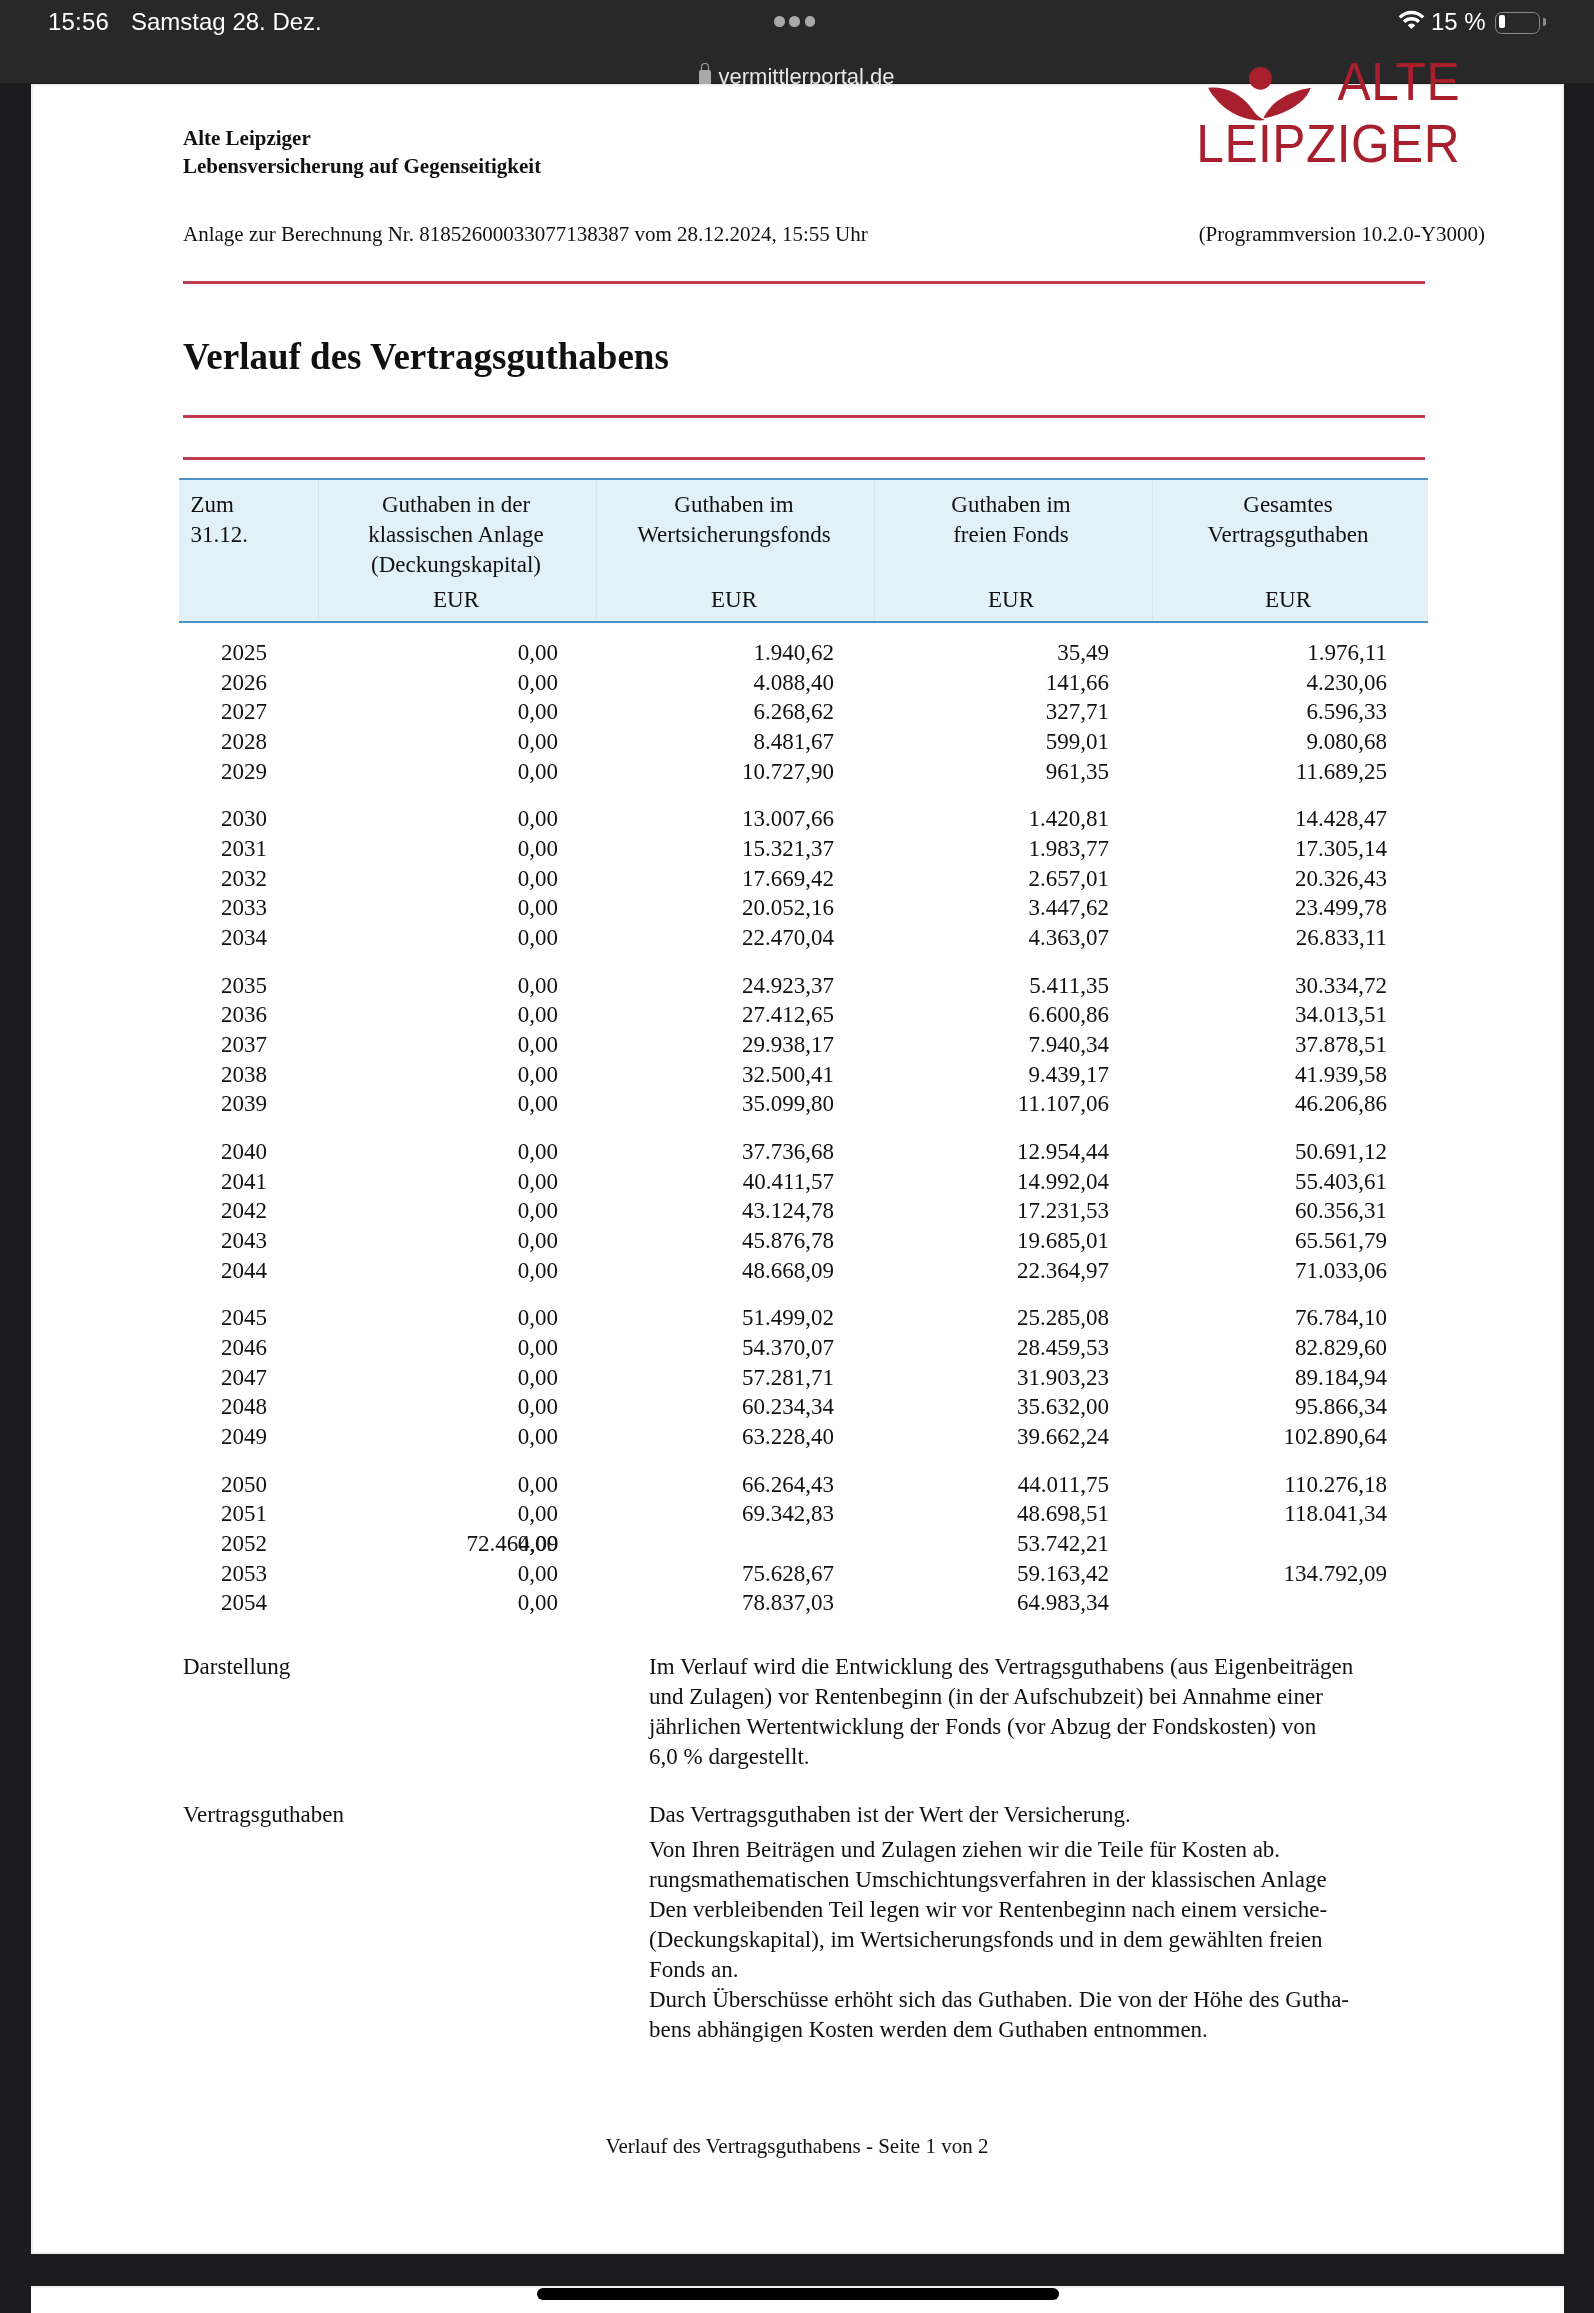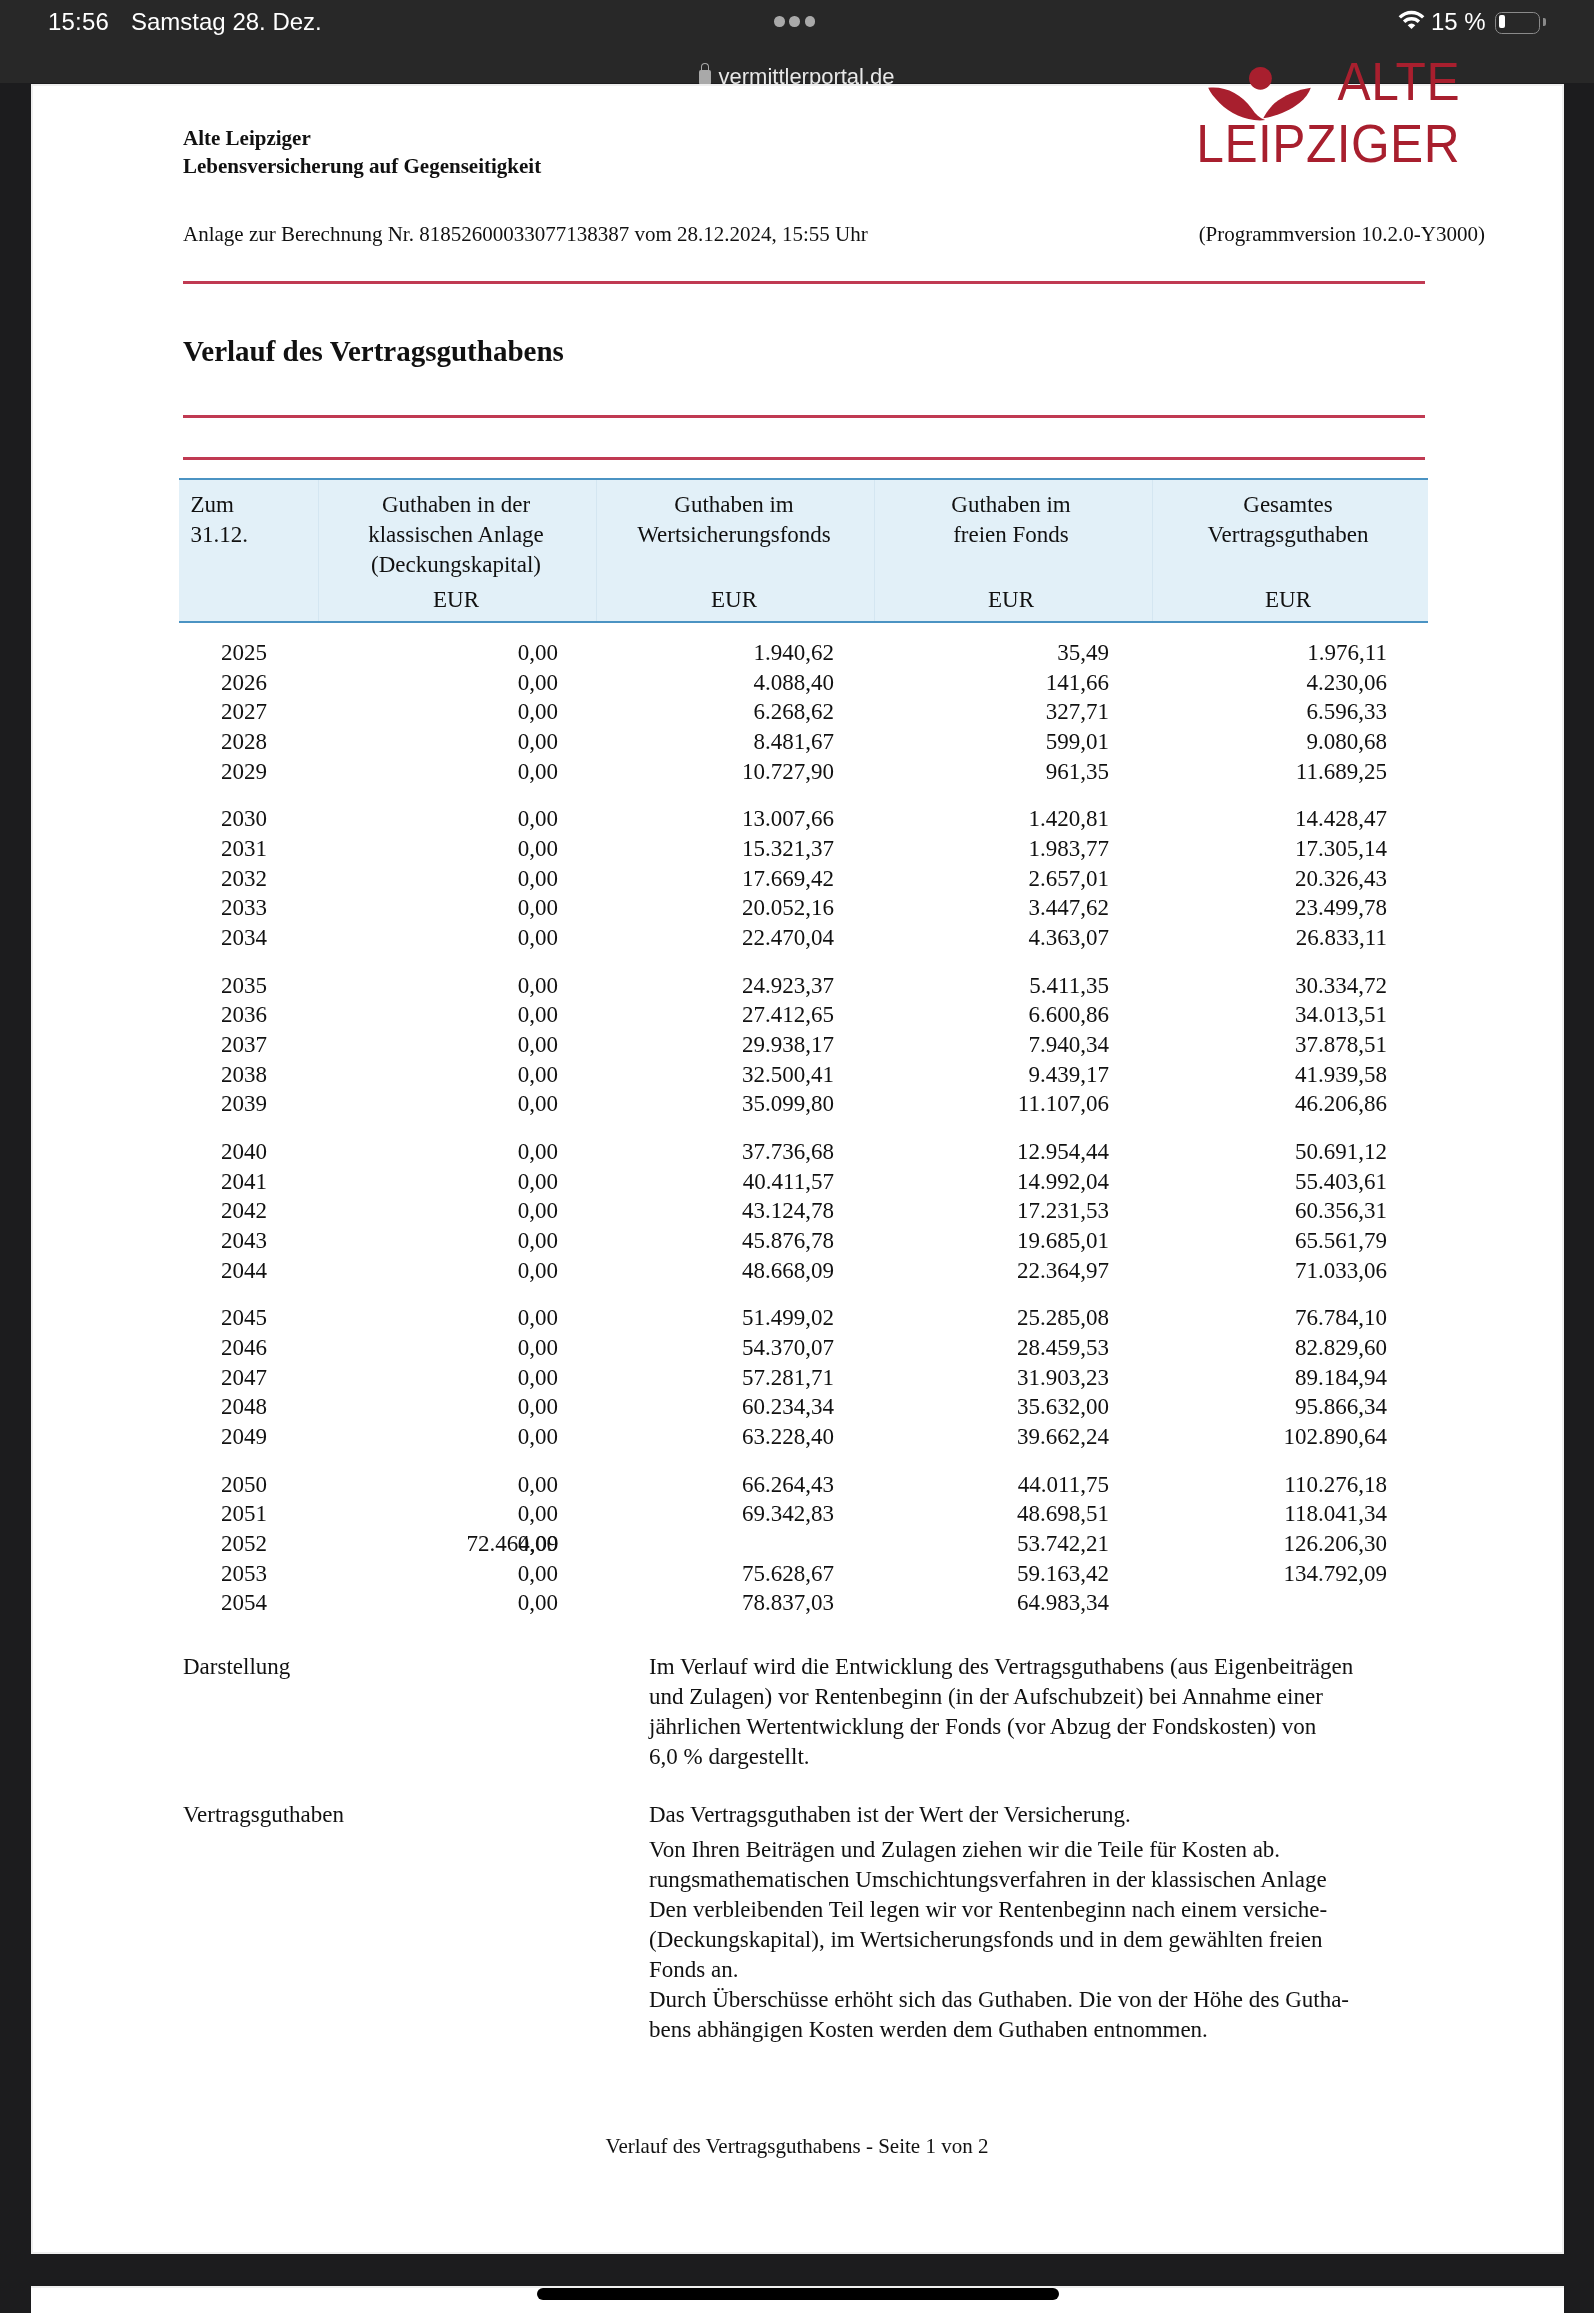--- a/index.html
+++ b/index.html
@@ -30,21 +30,21 @@
 
     .company { position: absolute; left: 183px; top: 124px; font-weight: bold; font-size: 21px; line-height: 28px; }
     .logo { position: absolute; left: 1030px; top: 65px; width: 430px; height: 105px; }
     .logo .wordmark { position: absolute; left: 0; bottom: -3.8px; width: 100%; text-align: right;
       font-family: "Liberation Sans", "DejaVu Sans", sans-serif; font-size: 54px; color: #a81f2e; letter-spacing: 0.5px; transform: scaleX(0.92); transform-origin: right bottom; }
 
     .rule-red { position: absolute; left: 183px; width: 1242px; height: 2.9px; background: #c03a52; }
     .calc-info { position: absolute; left: 183px; top: 222px; font-size: 21px; }
     .prog-version { position: absolute; right: 109px; top: 222px; font-size: 21px; }
 
-    .section-title { position: absolute; left: 183px; top: 335px; font-weight: bold; font-size: 29px; }
+    .section-title { position: absolute; left: 183px; top: 335px; font-weight: bold; font-size: 37px; }
 
     
     .tbl-head { position: absolute; left: 179px; top: 392px; width: 1249px; height: 145px; background: #e2f0f8;
       border-top: 2.9px solid #4b93c3; border-bottom: 2.9px solid #4b93c3; font-size: 23px; line-height: 30px; }
     .tbl-head .col { position: absolute; top: 9.6px; text-align: center; }
     .tbl-head .col .eur { position: absolute; bottom: -1.9px; left: 0; width: 100%; text-align: center; }
     .tbl-head .sep { position: absolute; top: 0; width: 1px; height: 100%; background: #d4e6f1; }
 
     .tbl-body { position: absolute; left: 183px; top: 640px; width: 1243px; font-size: 23px; }
     .row { position: absolute; height: 30px; width: 100%; }
@@ -332,21 +332,20 @@
       <span class="c1" style="left: 0px; right: auto; width: 375px; text-align: right;">0,00</span>
       <span class="c2" style="left: 0px; right: auto; width: 651px; text-align: right;">69.342,83</span>
       <span class="c3" style="left: 0px; right: auto; width: 926px; text-align: right;">48.698,51</span>
       <span class="c4" style="left: 0px; right: auto; width: 1204px; text-align: right;">118.041,34</span>
     </div>
     <div class="row" style="top: 891px;">
       <span class="c-year" style="left: 38px;">2052</span>
       <span class="c1" style="left: 0px; right: auto; width: 375px; text-align: right;">0,00</span>
       <span class="c2" style="left: 4px; right: auto; width: 651px; text-align: center;">72.464,09</span>
       <span class="c3" style="left: 0px; right: auto; width: 926px; text-align: right;">53.742,21</span>
-      <span class="c4" style="left: 0px; right: auto; width: 1204px; text-align: right;">126.206,30</span>
     </div>
     <div class="row" style="top: 921px;">
       <span class="c-year" style="left: 38px;">2053</span>
       <span class="c1" style="left: 0px; right: auto; width: 375px; text-align: right;">0,00</span>
       <span class="c2" style="left: 0px; right: auto; width: 651px; text-align: right;">75.628,67</span>
       <span class="c3" style="left: 0px; right: auto; width: 926px; text-align: right;">59.163,42</span>
       <span class="c4" style="left: 0px; right: auto; width: 1204px; text-align: right;">134.792,09</span>
     </div>
     <div class="row" style="top: 950px;">
       <span class="c-year" style="left: 38px;">2054</span>

